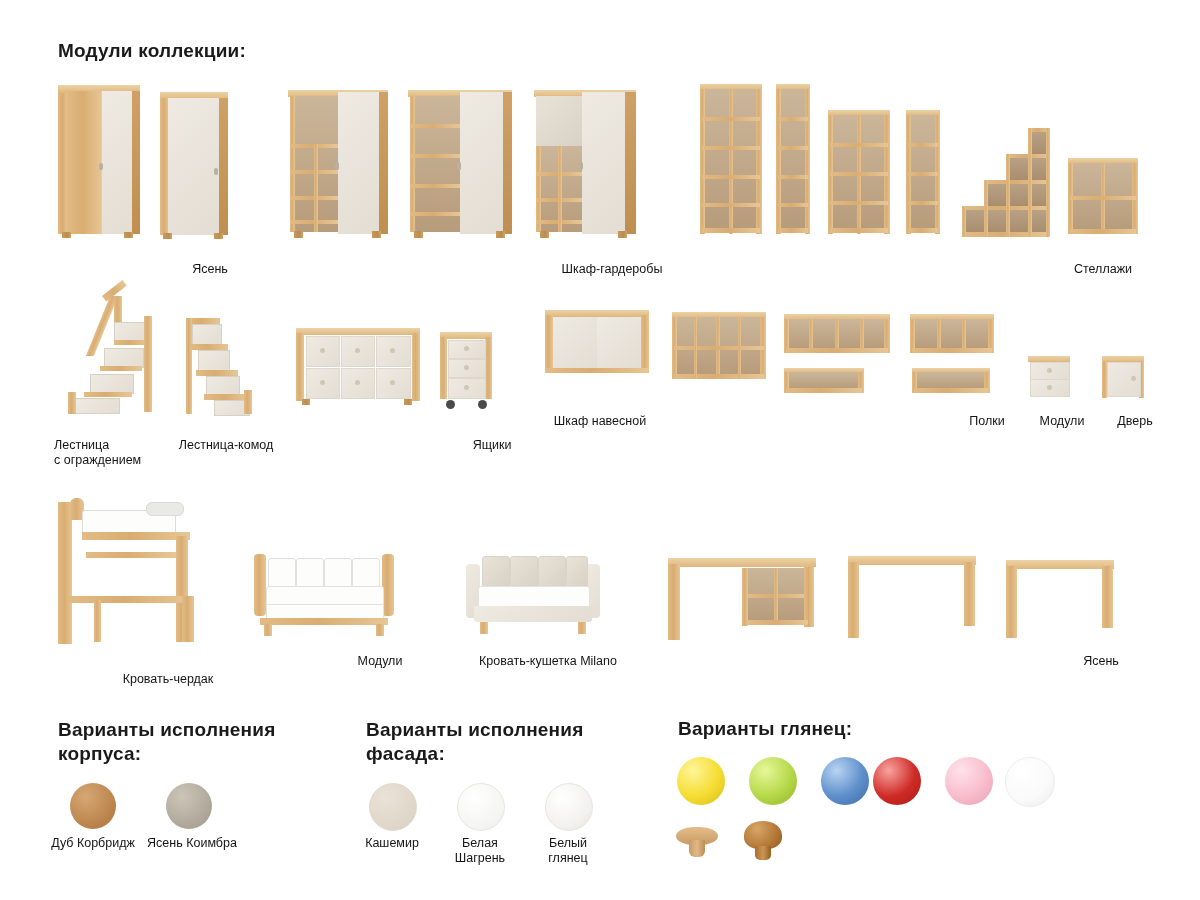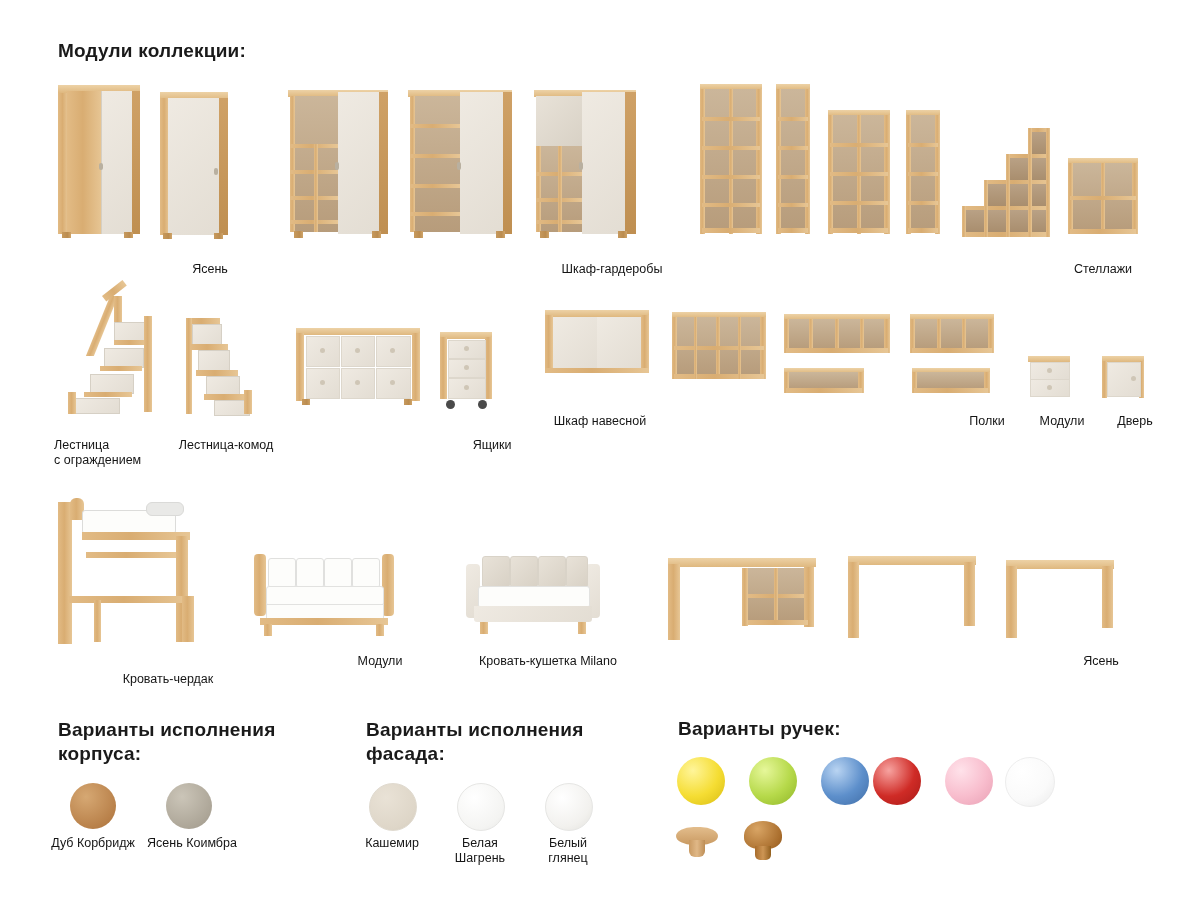--- a/index.html
+++ b/index.html
@@ -468,21 +468,21 @@
     <div class="swatch sw-shag" style="left:457px;top:783px;border:1px solid #e6e6e4;"></div>
     <div class="swatch sw-gloss" style="left:545px;top:783px;border:1px solid #e6e6e4;"></div>
     <div class="cap" style="left:352px;top:836px;width:80px;">Кашемир</div>
     <div class="cap" style="left:440px;top:836px;width:80px;">Белая
 Шагрень</div>
     <div class="cap" style="left:528px;top:836px;width:80px;">Белый
 глянец</div>
   </div>
 
   <div>
-    <h1 class="section-title" style="left:678px;top:718px;">Варианты ручек:</h1>
+    <h1 class="section-title" style="left:678px;top:718px;">Варианты глянец:</h1>
     <div class="handle h-yellow" style="left:677px;top:757px;"></div>
     <div class="handle h-green" style="left:749px;top:757px;"></div>
     <div class="handle h-blue" style="left:821px;top:757px;"></div>
     <div class="handle h-red" style="left:873px;top:757px;"></div>
     <div class="handle h-pink" style="left:945px;top:757px;"></div>
     <div class="handle h-whitek" style="left:1005px;top:757px;border:1px solid #ededed;"></div>
 
     <div class="wood-knob-a" style="left:676px;top:827px;width:42px;height:32px;">
       <div class="cap1"></div>
         <div class="stem"></div>

